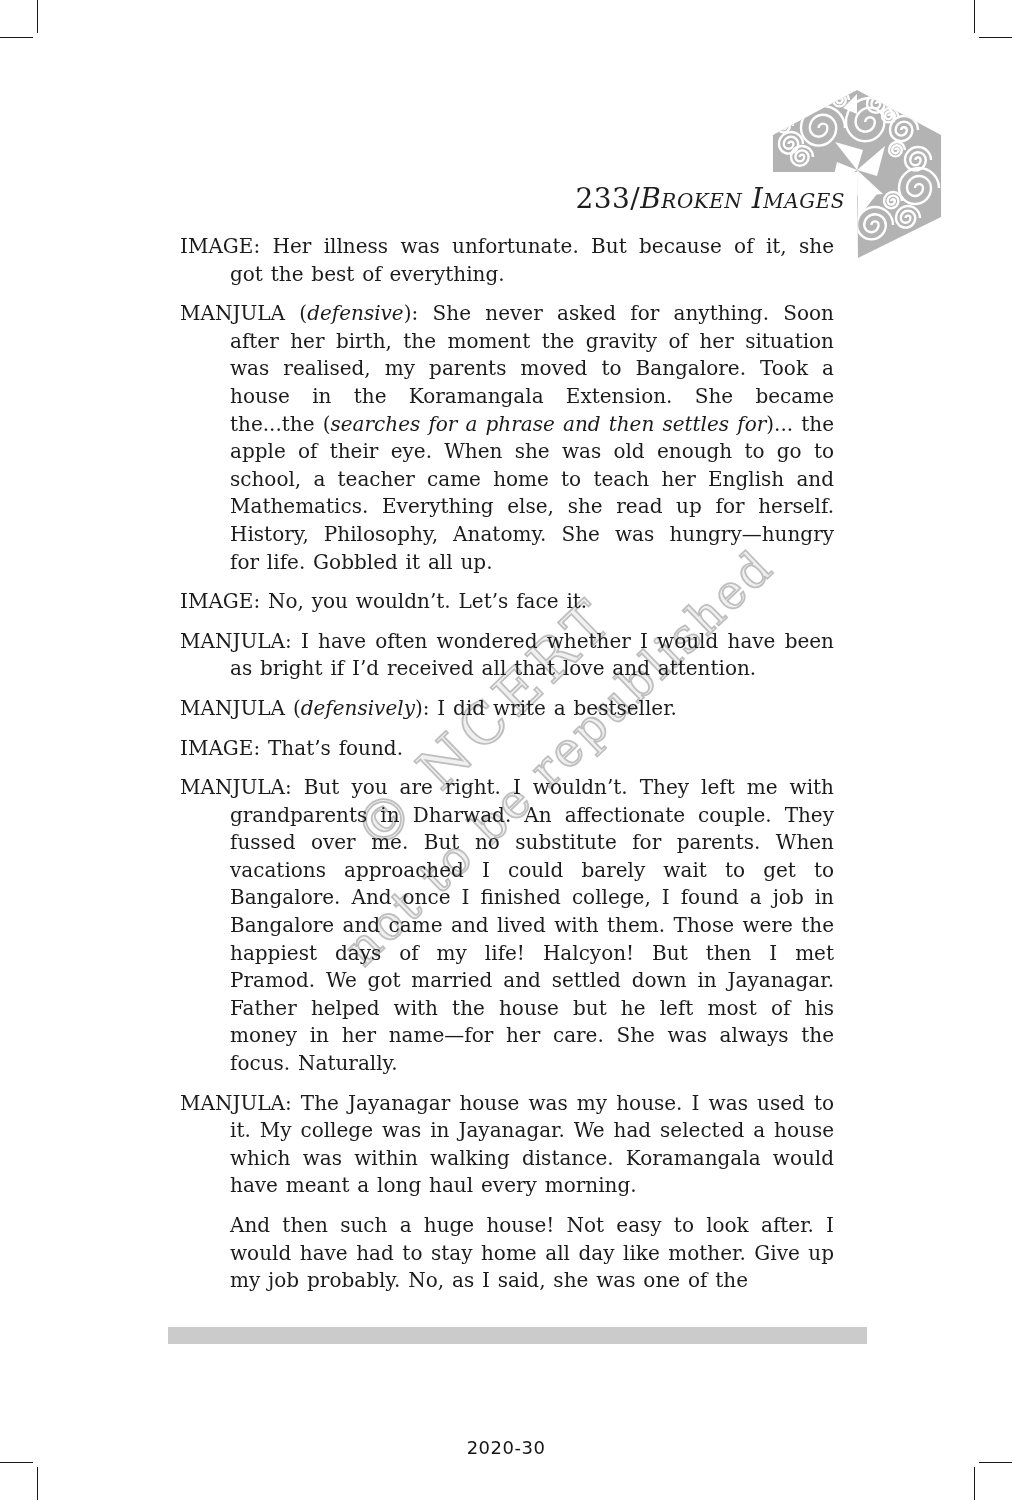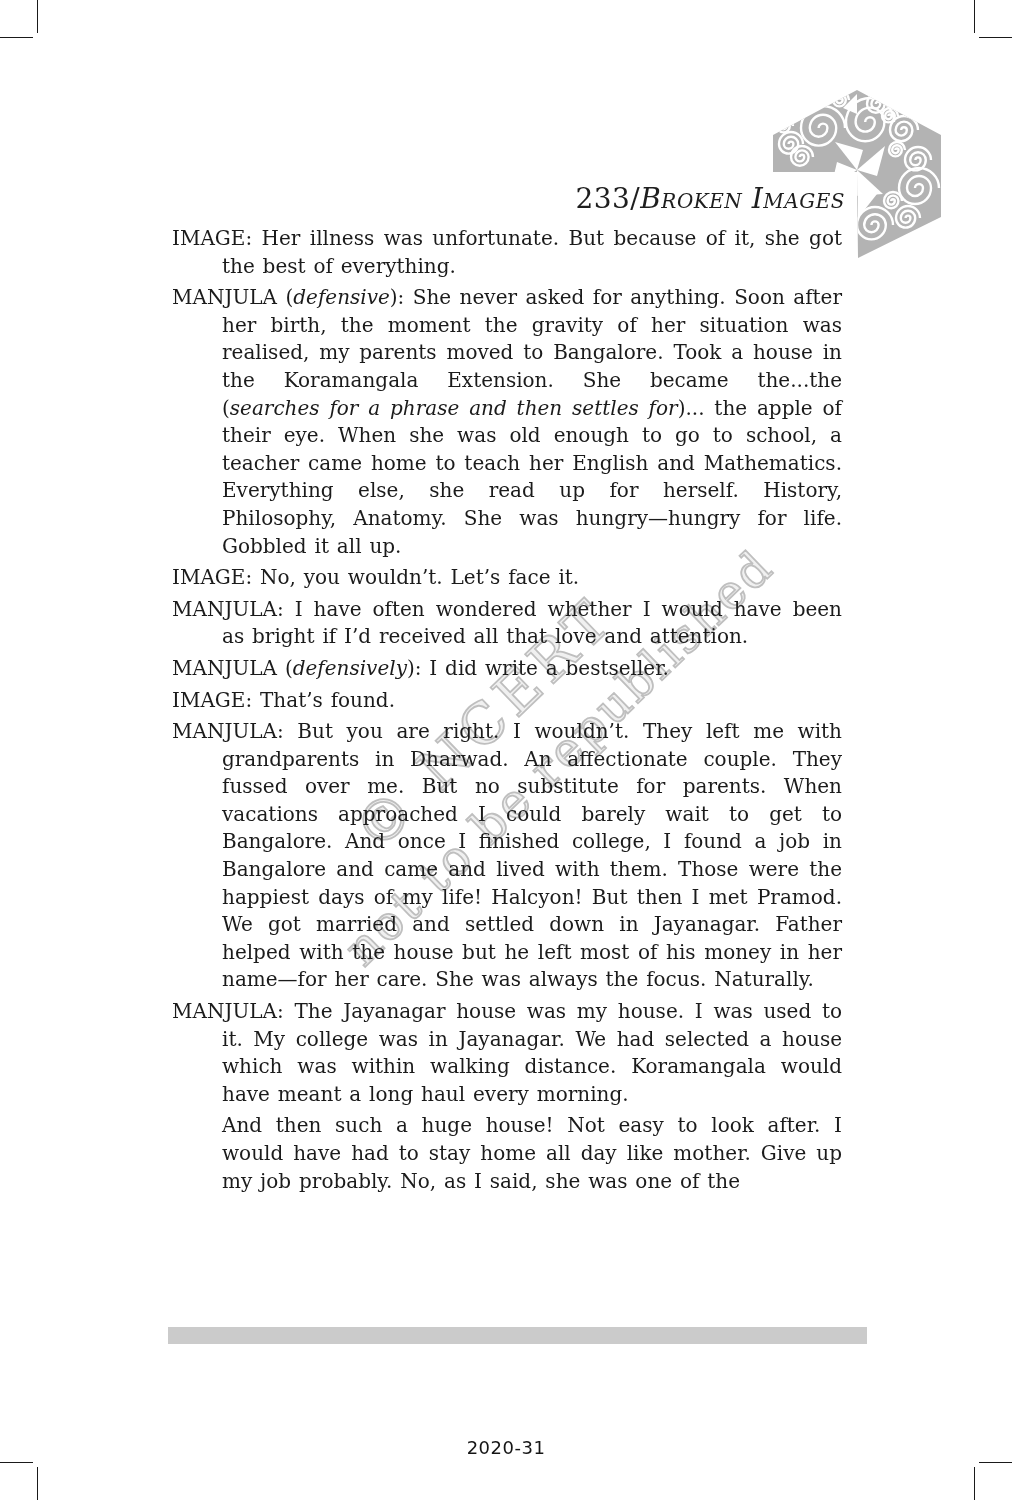--- a/index.html
+++ b/index.html
@@ -24,21 +24,21 @@
 
   
   .ornament { position:absolute; left:771px; top:88px; width:172px; height:172px; }
 
   
   .dialogue {
     position:absolute; left:168px; top:221px; width:678px;
     color:#1b1b1b; font-size:20px; line-height:27.6px;
     text-align:justify; word-spacing:1.5px;
   }
-  .dialogue p { margin:4px; padding-left:50px; text-indent:-50px; }
+  .dialogue p { margin:12px; padding-left:50px; text-indent:-50px; }
   .dialogue p.cont { text-indent:0; }
   .dialogue em { }
 
   
   .watermark {
     position:absolute; left:235px; top:565px; width:570px; height:345px;
     display:flex; flex-direction:column; align-items:center; justify-content:center;
     transform:rotate(-44deg); pointer-events:none;
   }
   .watermark .wm-line {
@@ -124,13 +124,13 @@
     <p><span>MANJULA: I have often wondered whether I would have been as bright if I’d received all that love and attention.</span></p>
     <p><span>MANJULA (</span><em>defensively</em><span>): I did write a bestseller.</span></p>
     <p><span>IMAGE: That’s found.</span></p>
     <p><span>MANJULA: But you are right. I wouldn’t. They left me with grandparents in Dharwad. An affectionate couple. They fussed over me. But no substitute for parents. When vacations approached I could barely wait to get to Bangalore. And once I finished college, I found a job in Bangalore and came and lived with them. Those were the happiest days of my life! Halcyon! But then I met Pramod. We got married and settled down in Jayanagar. Father helped with the house but he left most of his money in her name—for her care. She was always the focus. Naturally.</span></p>
     <p><span>MANJULA: The Jayanagar house was my house. I was used to it. My college was in Jayanagar. We had selected a house which was within walking distance. Koramangala would have meant a long haul every morning.</span></p>
     <p class="cont"><span>And then such a huge house! Not easy to look after. I would have had to stay home all day like mother. Give up my job probably. No, as I said, she was one of the</span></p>
   </div>
 
 <div class="bottom-bar"></div>
 
-<div class="footer">2020-31</div>
+<div class="footer">2020-30</div>
 
 </body></html>

